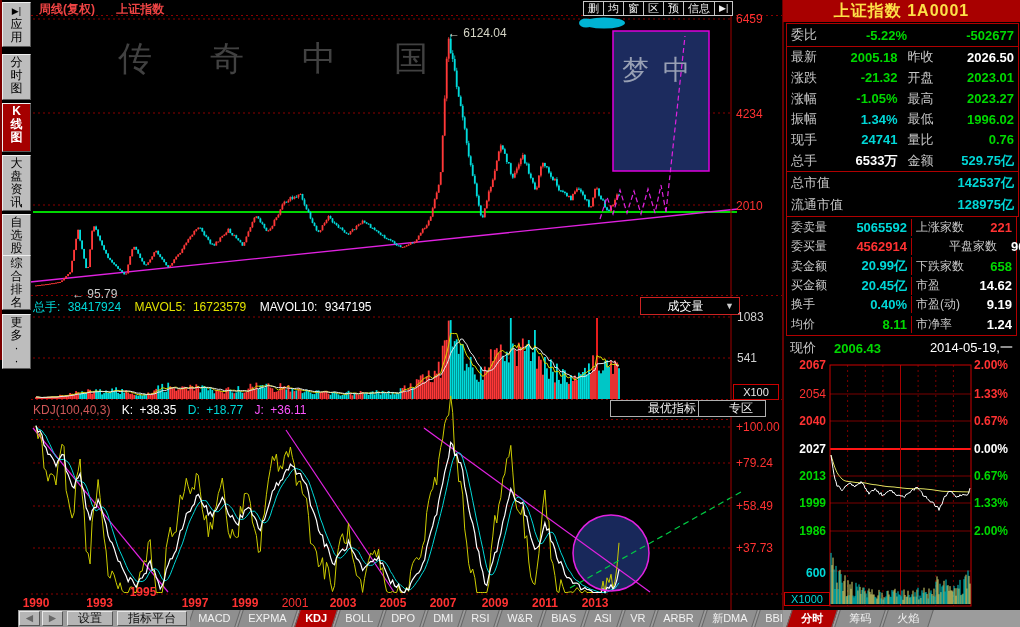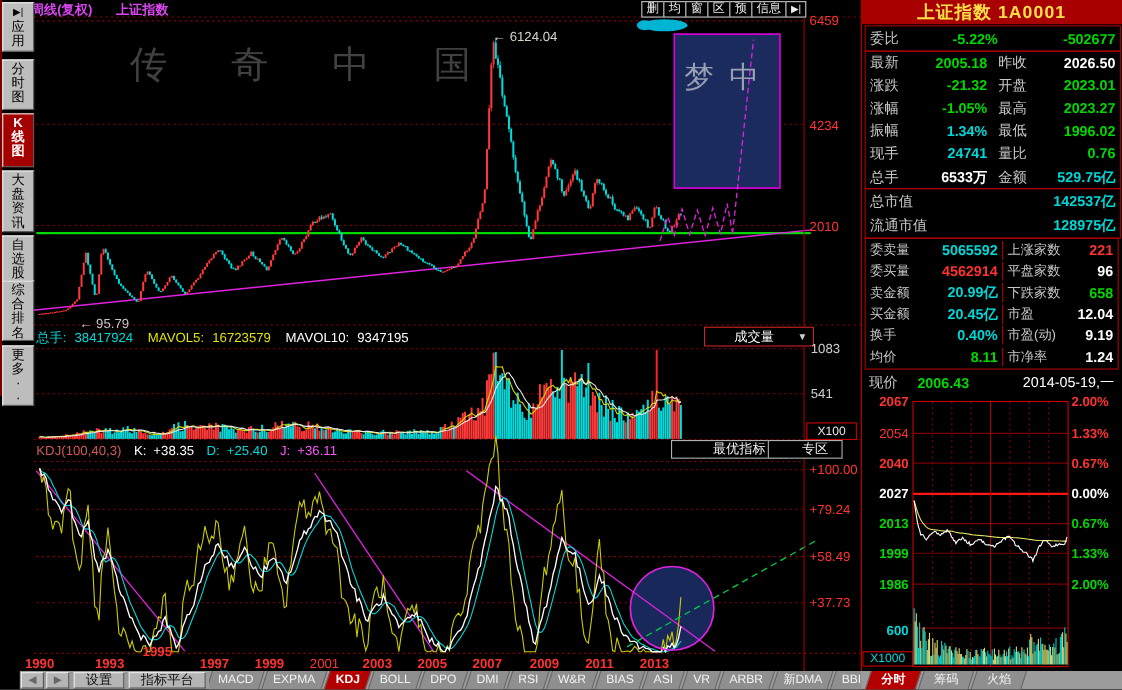--- a/index.html
+++ b/index.html
@@ -1118,21 +1118,21 @@
         <line x1="967" y1="604" x2="967" y2="588.5" stroke="#d8d870" stroke-width="1"></line>
         <line x1="968" y1="604" x2="968" y2="570.5" stroke="#00cccc" stroke-width="1"></line>
         <line x1="969" y1="604" x2="969" y2="575.9" stroke="#d8d870" stroke-width="1"></line>
         <line x1="970" y1="604" x2="970" y2="583.6" stroke="#d8d870" stroke-width="1"></line>
         <polyline points="831,455.1 832,458.5 833,461.8 834,465.0 835,467.9 836,470.2 837,472.5 838,474.1 839,475.5 840,476.7 841,477.9 842,479.0 843,479.8 844,480.4 845,480.8 846,481.1 847,481.3 848,481.5 849,481.6 850,481.7 851,481.8 852,481.9 853,482.1 854,482.2 855,482.4 856,482.5 857,482.6 858,482.7 859,482.7 860,482.7 861,482.7 862,482.7 863,482.7 864,482.8 865,483.0 866,483.1 867,483.4 868,483.6 869,483.8 870,484.1 871,484.2 872,484.4 873,484.5 874,484.7 875,484.7 876,484.8 877,485.0 878,485.1 879,485.3 880,485.5 881,485.6 882,485.8 883,486.0 884,486.1 885,486.3 886,486.4 887,486.5 888,486.6 889,486.7 890,486.7 891,486.8 892,486.9 893,486.9 894,487.0 895,487.1 896,487.3 897,487.4 898,487.5 899,487.6 900,487.7 901,487.8 902,488.0 903,488.1 904,488.2 905,488.3 906,488.4 907,488.5 908,488.5 909,488.6 910,488.6 911,488.7 912,488.7 913,488.7 914,488.7 915,488.7 916,488.7 917,488.7 918,488.7 919,488.7 920,488.7 921,488.7 922,488.8 923,488.8 924,488.9 925,489.0 926,489.1 927,489.2 928,489.3 929,489.4 930,489.5 931,489.6 932,489.7 933,489.9 934,490.0 935,490.2 936,490.3 937,490.5 938,490.6 939,490.8 940,490.9 941,491.1 942,491.2 943,491.3 944,491.3 945,491.4 946,491.4 947,491.4 948,491.4 949,491.4 950,491.4 951,491.4 952,491.5 953,491.5 954,491.5 955,491.5 956,491.6 957,491.6 958,491.6 959,491.7 960,491.7 961,491.7 962,491.8 963,491.8 964,491.8 965,491.8 966,491.9 967,491.9 968,491.9 969,491.9 970,491.9" fill="none" stroke="#e0e060" stroke-width="1"></polyline>
         <polyline points="831,455.1 832,461.9 833,468.4 834,474.6 835,479.2 836,481.7 837,486.3 838,485.9 839,486.1 840,487.8 841,489.6 842,490.8 843,489.5 844,488.3 845,486.4 846,486.1 847,485.0 848,484.2 849,483.6 850,483.0 851,483.5 852,485.5 853,484.9 854,486.3 855,486.8 856,485.0 857,485.4 858,484.1 859,483.3 860,483.9 861,481.5 862,483.3 863,483.4 864,485.1 865,488.4 866,488.6 867,491.5 868,491.4 869,494.2 870,492.4 871,491.3 872,490.2 873,490.8 874,490.5 875,488.4 876,489.8 877,491.6 878,490.9 879,493.6 880,494.2 881,492.5 882,495.9 883,494.8 884,495.0 885,494.3 886,492.9 887,491.8 888,491.8 889,490.6 890,490.5 891,490.8 892,490.5 893,493.0 894,492.2 895,494.2 896,495.1 897,495.5 898,495.3 899,495.2 900,495.5 901,496.1 902,495.8 903,496.2 904,497.5 905,496.6 906,494.4 907,494.2 908,493.6 909,492.7 910,492.8 911,491.1 912,489.7 913,489.3 914,490.4 915,488.0 916,487.6 917,487.5 918,487.8 919,489.4 920,490.4 921,491.5 922,492.4 923,496.0 924,496.1 925,496.7 926,496.1 927,498.5 928,499.6 929,500.1 930,501.8 931,502.0 932,502.0 933,502.1 934,503.6 935,506.3 936,506.7 937,506.3 938,507.1 939,510.4 940,507.1 941,505.0 942,504.5 943,500.8 944,497.6 945,495.9 946,496.3 947,494.3 948,492.2 949,491.4 950,491.6 951,491.4 952,492.0 953,493.8 954,494.2 955,495.7 956,497.1 957,496.9 958,496.3 959,496.7 960,494.6 961,496.0 962,495.2 963,494.3 964,494.9 965,494.8 966,495.0 967,495.2 968,494.4 969,491.5 970,488.1" fill="none" stroke="#ffffff" stroke-width="1"></polyline>
       </svg></div>
 
   <div class="ovl" style="left:0;top:0;width:2px;height:360px;background:#7a0000;"></div>
 
-  <div class="ovl hdr" style="left:28px;top:1px;color:#d946ef;font-weight:bold;">
+  <div class="ovl hdr" style="left:39px;top:1px;color:#ef4444;font-weight:bold;">
     <span>周线(复权)</span>
     <span style="margin-left:18px;">上证指数</span>
   </div>
   <div class="ovl tb" style="left:583px;top:1px;" id="top-toolbar">
       <span class="ti">删</span>
       <span class="ti">均</span>
       <span class="ti">窗</span>
       <span class="ti">区</span>
       <span class="ti">预</span>
       <span class="ti">信息</span>
@@ -1166,21 +1166,21 @@
   <div class="ovl ddl" style="left:640px;top:297px;width:88px;height:16px;">
     <span style="flex:1;text-align:center;">成交量</span>
     <span style="color:#ccc;font-size:9px;">▼</span>
   </div>
 
   <div class="ovl hdr" style="left:33px;top:403px;">
     <span class="c-salmon">KDJ(100,40,3)</span>
     <span class="c-white" style="margin-left:8px;">K:</span>
     <span class="c-white" style="margin-left:3px;">+38.35</span>
     <span class="c-cyan" style="margin-left:8px;">D:</span>
-    <span class="c-cyan" style="margin-left:3px;">+25.40</span>
+    <span class="c-cyan" style="margin-left:3px;">+18.77</span>
     <span class="c-magenta" style="margin-left:8px;">J:</span>
     <span class="c-magenta" style="margin-left:3px;">+36.11</span>
   </div>
   <div class="ovl boxbtn" style="left:610px;top:400px;width:86px;height:15px;line-height:15px;">最优指标</div>
   <div class="ovl boxbtn" style="left:698px;top:400px;width:48px;height:15px;line-height:15px;">专区</div>
 
   <div id="axis-labels">
       <div class="axlab c-red" style="left: 736px; top: 12px;">6459</div>
       <div class="axlab c-red" style="left: 736px; top: 107px;">4234</div>
       <div class="axlab c-red" style="left: 736px; top: 199px;">2010</div>
@@ -1275,42 +1275,42 @@
           <span class="dlab" style="width:62px;">上涨家数</span>
           <span class="dval c-red">221</span>
         </span>
       </div>
       <div class="drow" style="">
         <span class="dl">
           <span class="dlab" style="width:46px;">委买量</span>
           <span class="dval c-red">4562914</span>
         </span>
         <span class="dr">
-          <span class="dlab" style="width:62px;">平盘家数</span>
+          <span class="dlab" style="width:62px;margin-left:33px;">平盘家数</span>
           <span class="dval c-white">96</span>
         </span>
       </div>
       <div class="drow" style="">
         <span class="dl">
           <span class="dlab" style="width:46px;">卖金额</span>
           <span class="dval c-cyan">20.99亿</span>
         </span>
         <span class="dr">
           <span class="dlab" style="width:62px;">下跌家数</span>
           <span class="dval c-green">658</span>
         </span>
       </div>
       <div class="drow" style="">
         <span class="dl">
           <span class="dlab" style="width:46px;">买金额</span>
           <span class="dval c-cyan">20.45亿</span>
         </span>
         <span class="dr">
           <span class="dlab" style="width:62px;">市盈</span>
-          <span class="dval c-white">12.04</span>
+          <span class="dval c-white">14.62</span>
         </span>
       </div>
       <div class="drow" style="">
         <span class="dl">
           <span class="dlab" style="width:46px;">换手</span>
           <span class="dval c-cyan">0.40%</span>
         </span>
         <span class="dr">
           <span class="dlab" style="width:62px;">市盈(动)</span>
           <span class="dval c-white">9.19</span>

